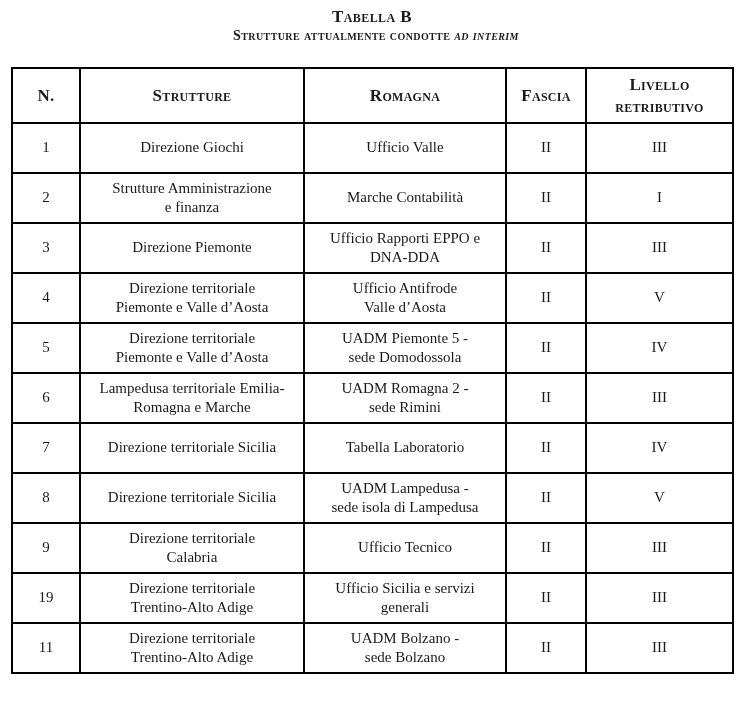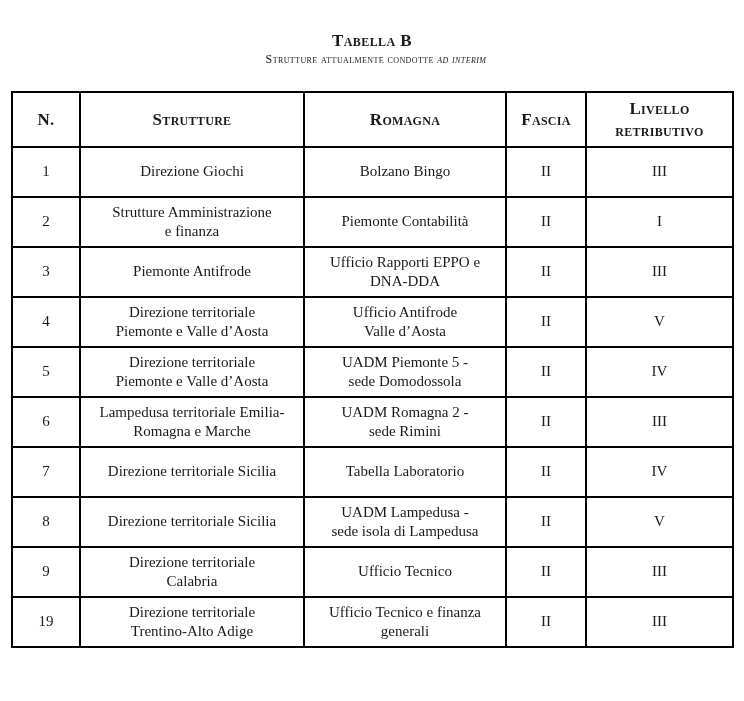--- a/index.html
+++ b/index.html
@@ -19,25 +19,24 @@
   }
   .title-block {
     text-align: center;
   }
   .title-line1 {
     font-size: 17px;
     font-weight: bold;
     font-variant: small-caps;
     letter-spacing: 0.4px;
     line-height: 19px;
-    margin-top: 24px;
   }
   .title-line2 {
-    font-size: 12px;
-    font-weight: normal;
+    font-size: 14px;
+    font-weight: bold;
     font-variant: small-caps;
     letter-spacing: 0.4px;
     line-height: 19px;
     padding-left: 8px;
   }
   .title-line2 .italic {
     font-style: italic;
   }
   table.main-table {
     border-collapse: collapse;
@@ -99,35 +98,35 @@
         <th>Romagna</th>
         <th>Fascia</th>
         <th>Livello
 retributivo</th>
       </tr>
     </thead>
     <tbody>
         <tr>
           <td>1</td>
           <td>Direzione Giochi</td>
-          <td>Bolzano Bingo</td>
+          <td>Ufficio Valle</td>
           <td>II</td>
           <td>III</td>
         </tr>
         <tr>
           <td>2</td>
           <td>Strutture Amministrazione
 e finanza</td>
-          <td>Piemonte Contabilità</td>
+          <td>Marche Contabilità</td>
           <td>II</td>
           <td>I</td>
         </tr>
         <tr>
           <td>3</td>
-          <td>Piemonte Antifrode</td>
+          <td>Direzione Piemonte</td>
           <td>Ufficio Rapporti EPPO e
 DNA-DDA</td>
           <td>II</td>
           <td>III</td>
         </tr>
         <tr>
           <td>4</td>
           <td>Direzione territoriale
 Piemonte e Valle d’Aosta</td>
           <td>Ufficio Antifrode
@@ -173,21 +172,30 @@
           <td>Direzione territoriale
 Calabria</td>
           <td>Ufficio Tecnico</td>
           <td>II</td>
           <td>III</td>
         </tr>
         <tr>
           <td>19</td>
           <td>Direzione territoriale
 Trentino-Alto Adige</td>
-          <td>Ufficio Tecnico e finanza
+          <td>Ufficio Sicilia e servizi
 generali</td>
+          <td>II</td>
+          <td>III</td>
+        </tr>
+        <tr>
+          <td>11</td>
+          <td>Direzione territoriale
+Trentino-Alto Adige</td>
+          <td>UADM Bolzano -
+sede Bolzano</td>
           <td>II</td>
           <td>III</td>
         </tr>
       </tbody>
   </table>
 
 </div>
 
 </body></html>

